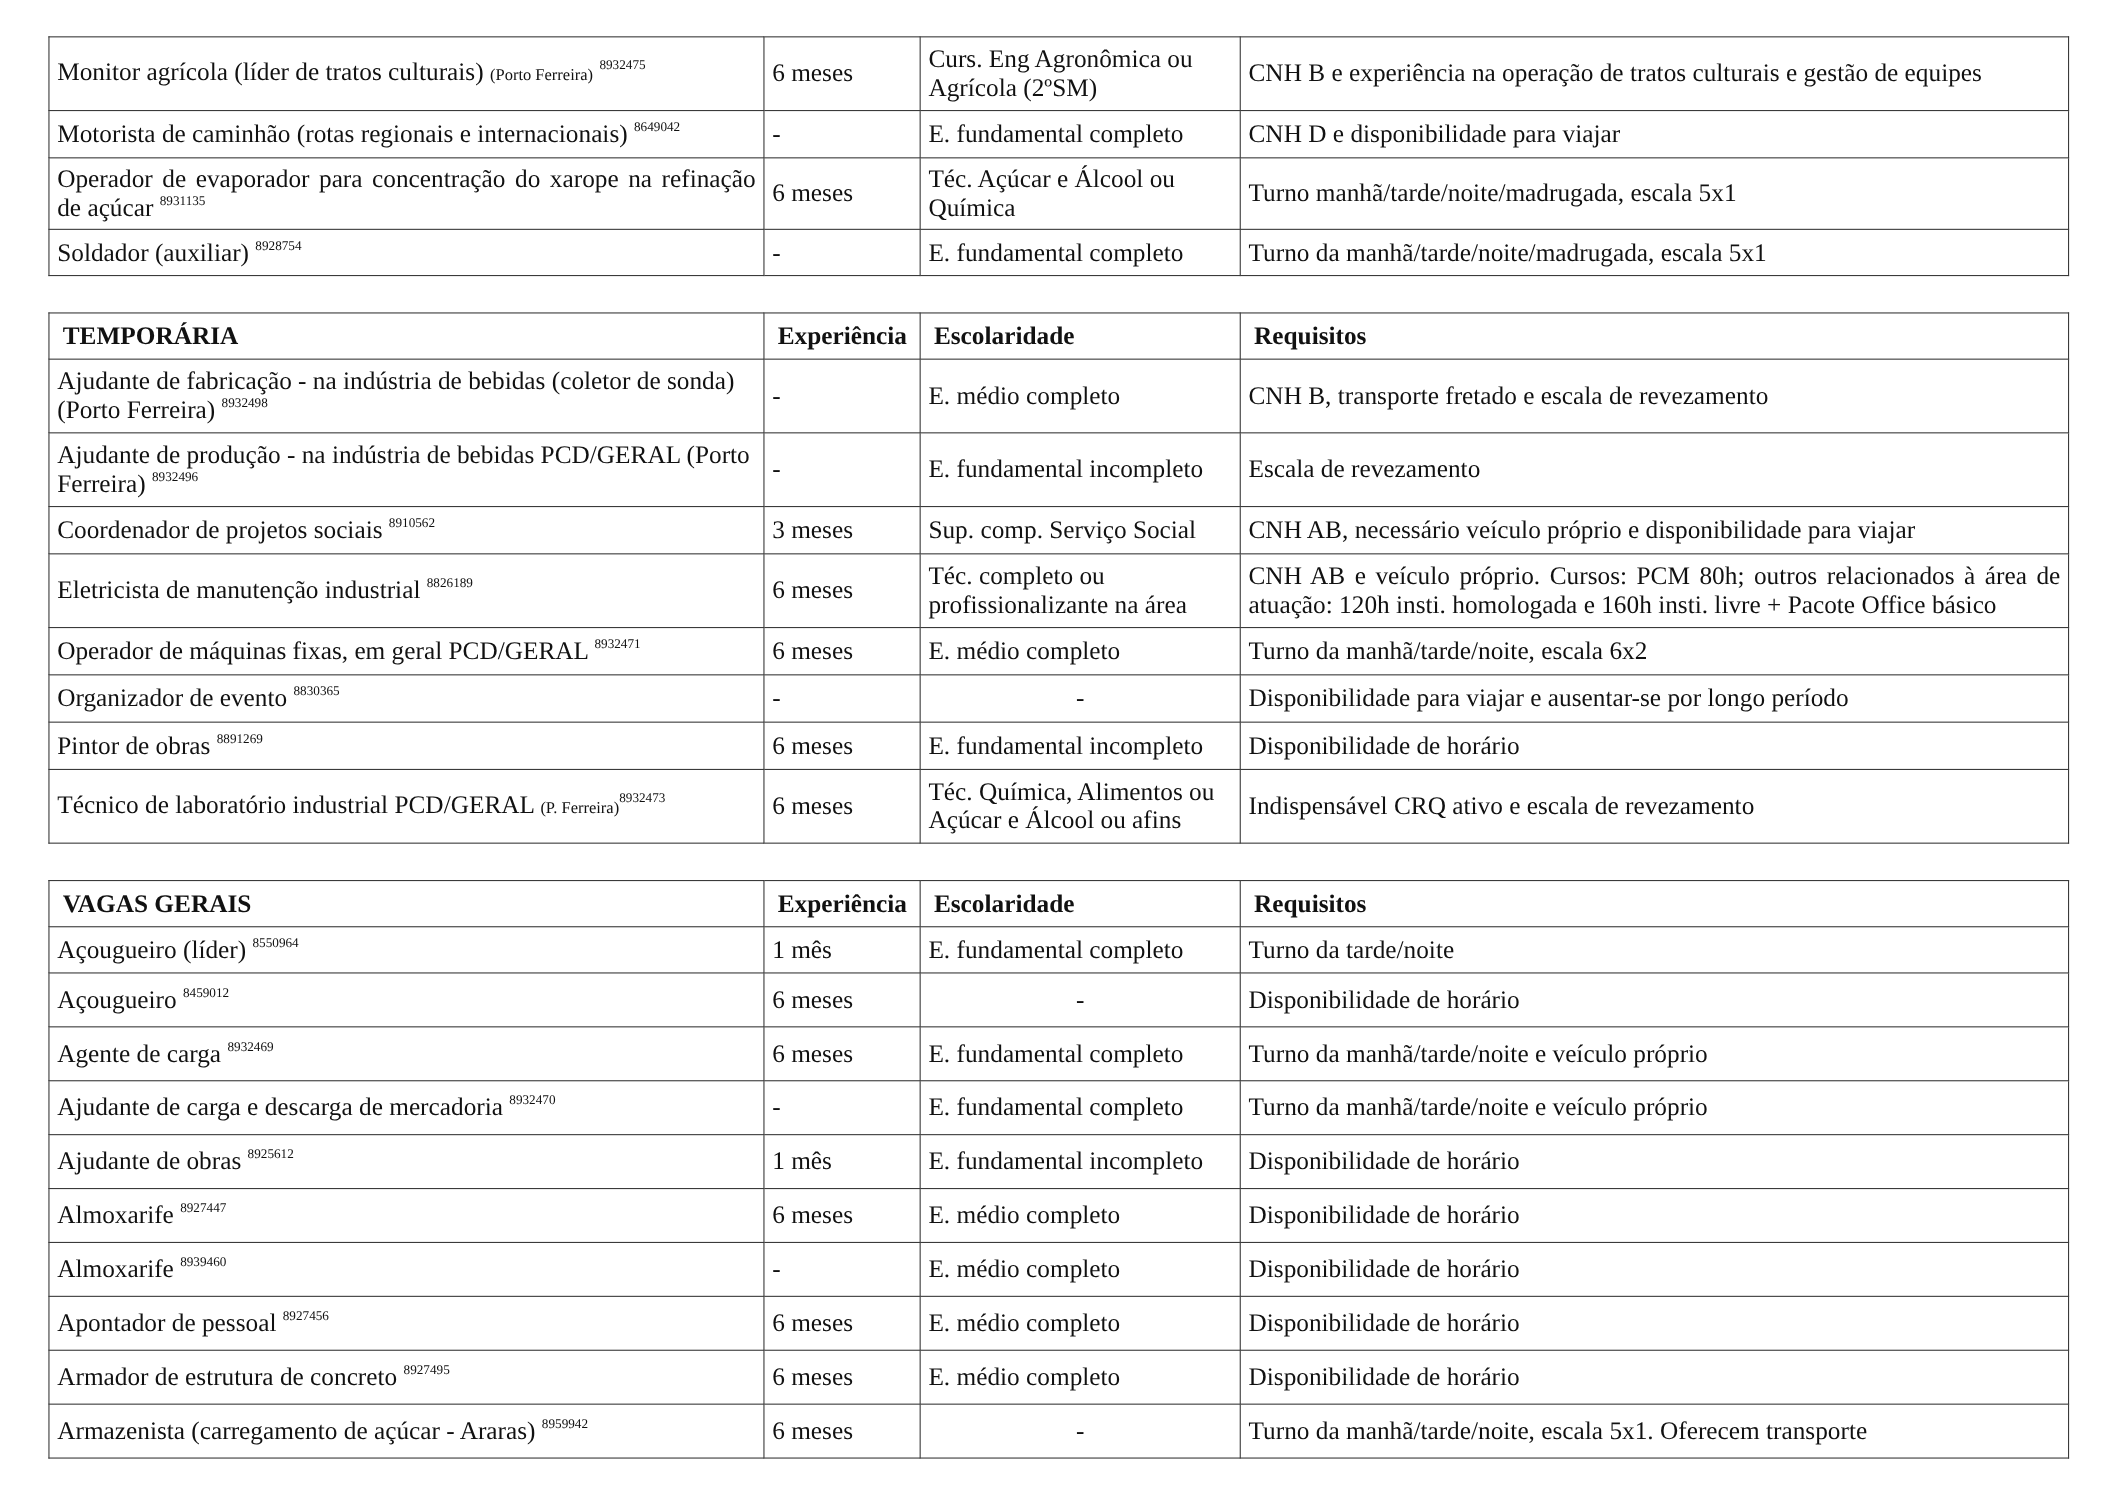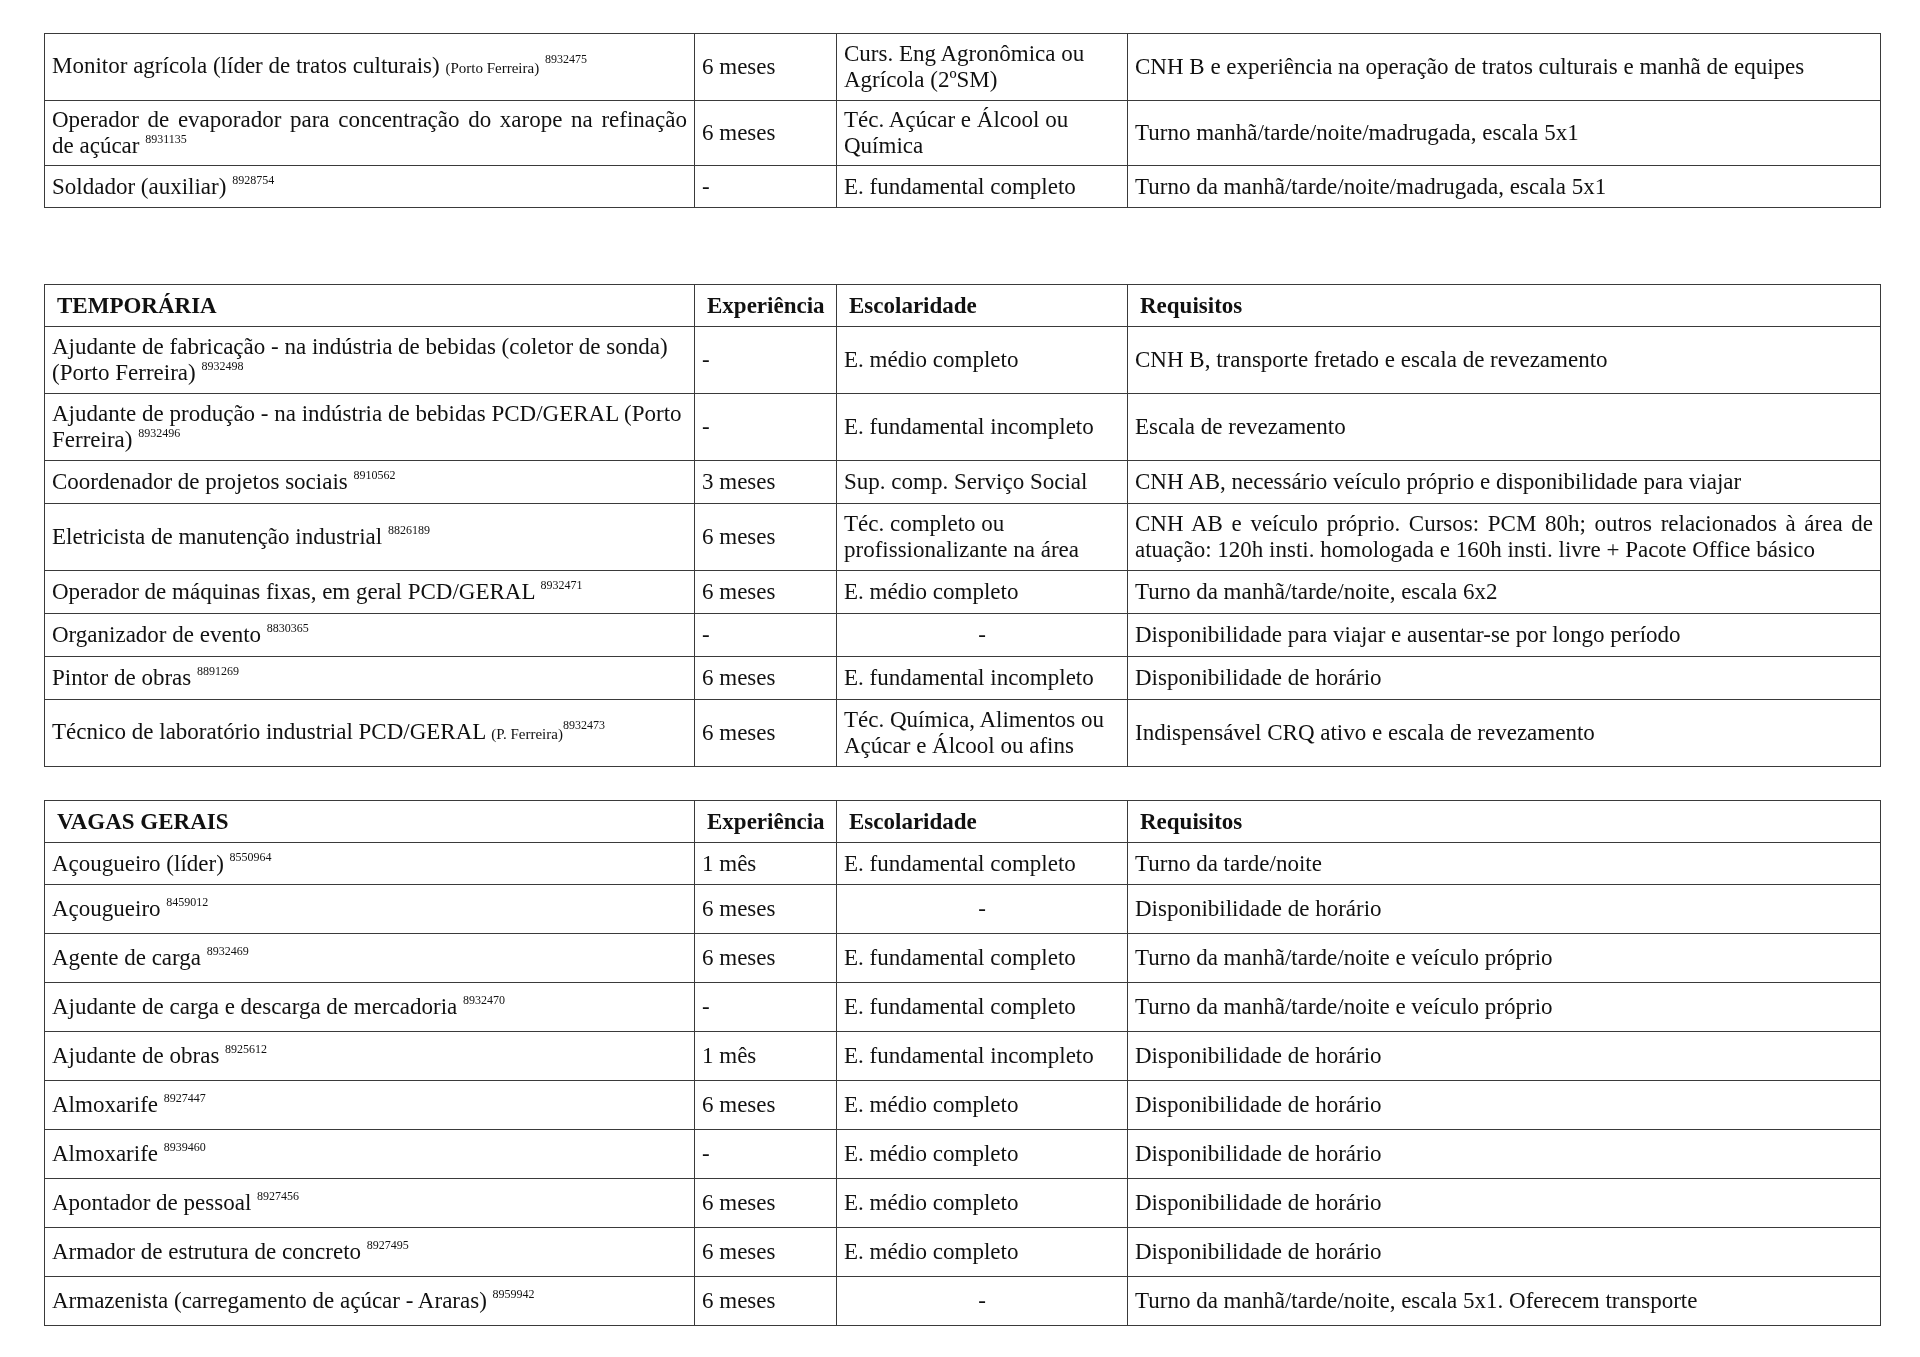--- a/index.html
+++ b/index.html
@@ -31,21 +31,27 @@
       <col class="c1">
       <col class="c2">
       <col class="c3">
       <col class="c4">
     </colgroup>
   <tbody>
     <tr class="r0">
       <td><span>Monitor agrícola (líder de tratos culturais)</span> <span class="loc">(Porto Ferreira)</span> <sup>8932475</sup></td>
       <td class="exp">6 meses</td>
       <td class="edu small">Curs. Eng Agronômica ou Agrícola (2ºSM)</td>
-      <td>CNH B e experiência na operação de tratos culturais e manhã de equipes</td>
+      <td>CNH B e experiência na operação de tratos culturais e gestão de equipes</td>
+    </tr>
+    <tr class="r1">
+      <td><span>Motorista de caminhão (rotas regionais e internacionais)</span> <sup>8649042</sup></td>
+      <td class="exp">-</td>
+      <td class="edu">E. fundamental completo</td>
+      <td>CNH D e disponibilidade para viajar</td>
     </tr>
     <tr class="r2">
       <td class="small just"><span>Operador de evaporador para concentração do xarope na refinação de açúcar</span> <sup>8931135</sup></td>
       <td class="exp">6 meses</td>
       <td class="edu small">Téc. Açúcar e Álcool ou Química</td>
       <td>Turno manhã/tarde/noite/madrugada, escala 5x1</td>
     </tr>
     <tr class="r3">
       <td><span>Soldador (auxiliar)</span> <sup>8928754</sup></td>
       <td class="exp">-</td>

